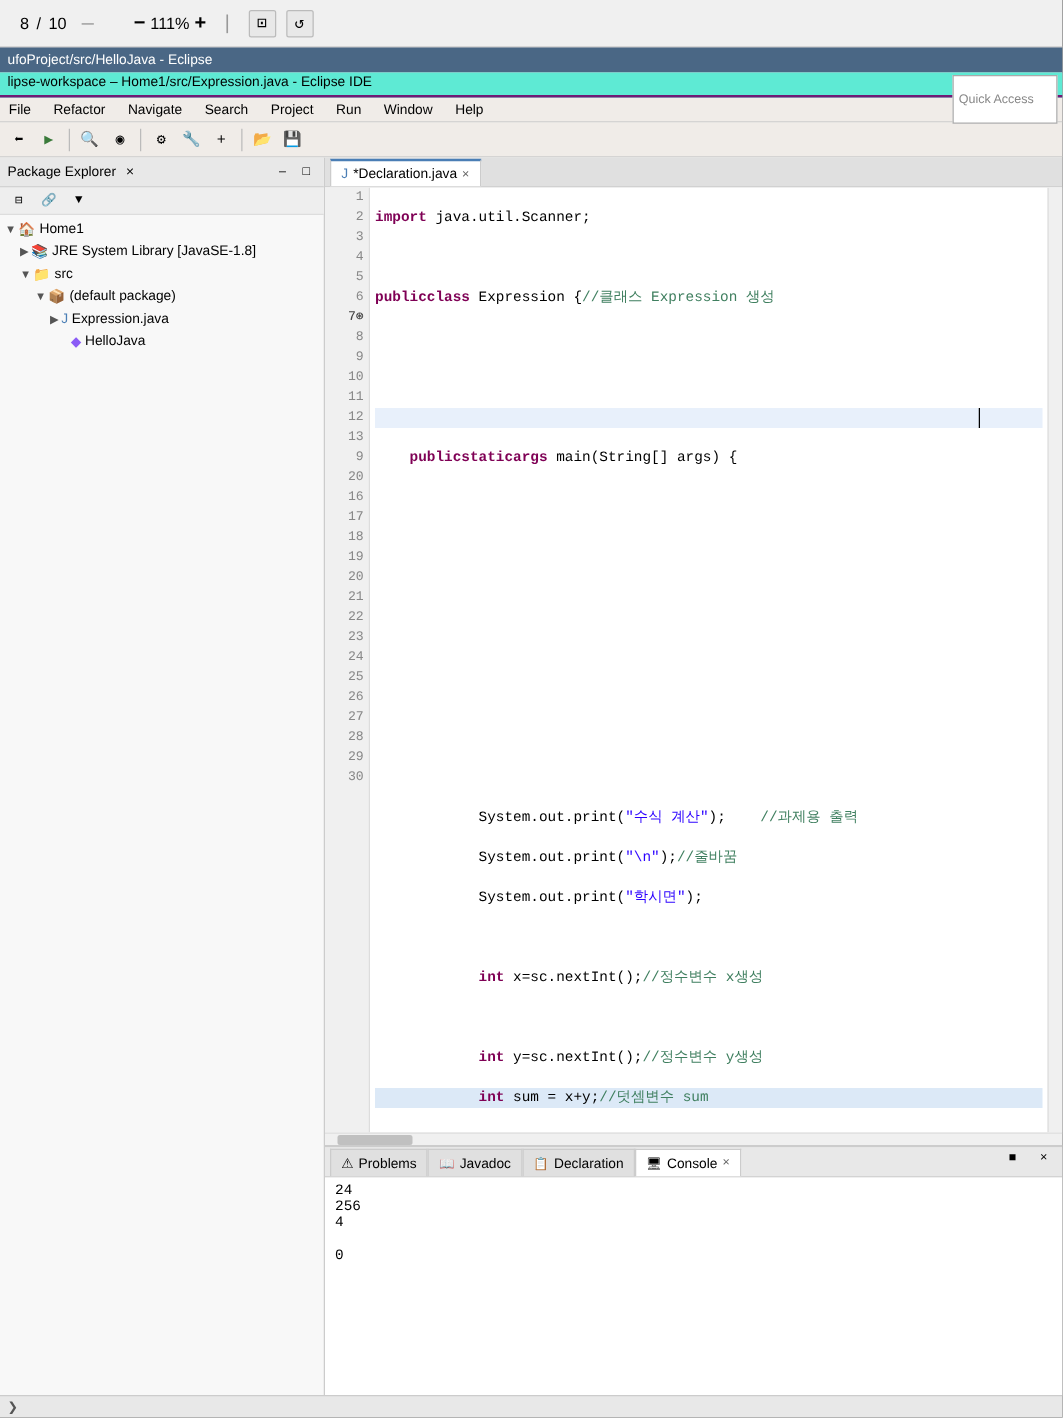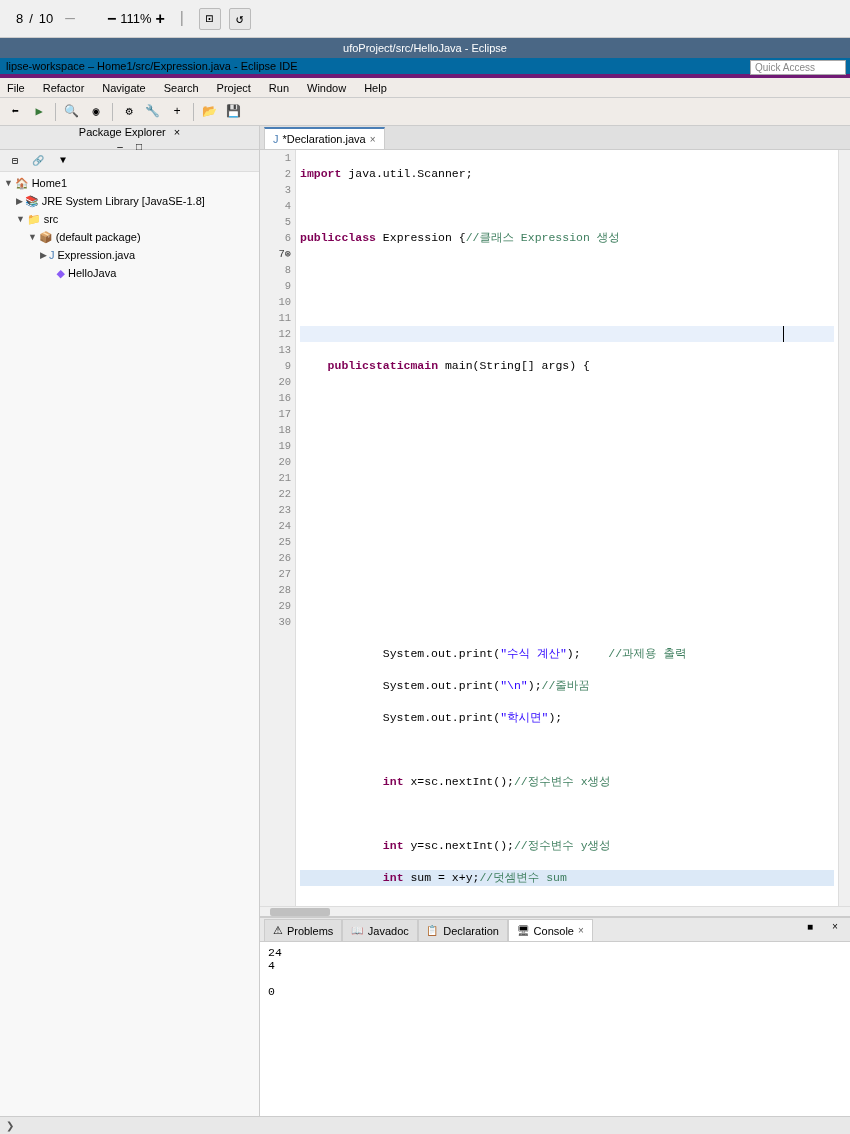--- a/index.html
+++ b/index.html
@@ -66,21 +66,20 @@
     
     .title-bar {
       background: #4a6785;
       color: white;
       font-size: 11px;
       font-family: Arial, sans-serif;
       padding: 2px 6px;
       height: 20px;
       display: flex;
       align-items: center;
-      justify-content: center;
     }
 
     
     .menu-bar {
       background: #f0ece8;
       height: 20px;
       display: flex;
       align-items: center;
       padding: 0 4px;
       font-size: 11px;
@@ -136,21 +135,20 @@
     .sidebar-header {
       background: #e8e8e8;
       height: 24px;
       display: flex;
       align-items: center;
       padding: 0 6px;
       font-size: 11px;
       font-family: Arial, sans-serif;
       border-bottom: 1px solid #ccc;
       justify-content: space-between;
-      flex-direction: column;
     }
     .sidebar-title-area {
       display: flex;
       align-items: center;
       gap: 4px;
     }
     .sidebar-icons {
       display: flex;
       align-items: center;
       gap: 3px;
@@ -423,23 +421,23 @@
   <div class="icon-btn">⊡</div>
   <div class="icon-btn">↺</div>
 </div>
 
 <div class="eclipse-window">
 
   <div class="title-bar">
     <span>ufoProject/src/HelloJava - Eclipse</span>
   </div>
 
-  <div style="background:#0369a1; padding:2px 6px; font-size:11px; font-family:Arial,sans-serif; border-bottom:4px solid #701a75; position:relative; height:20px; display:flex; align-items:center;">
+  <div style="background:#5eead4; padding:2px 6px; font-size:11px; font-family:Arial,sans-serif; border-bottom:2px solid #701a75; position:relative; height:20px; display:flex; ">
     <span>lipse-workspace – Home1/src/Expression.java - Eclipse IDE</span>
-    <div style="position:absolute; right:4px; top:2px; background:white; border:1px solid #aaa; padding:1px 4px; font-size:10px; color:#888; width:96px;">Quick Access</div>
+    <div style="position:absolute; right:4px; top:2px; background:white; border:1px solid #aaa; padding:13px 4px; font-size:10px; color:#888; width:84px;">Quick Access</div>
   </div>
 
   <div class="menu-bar">
     <span class="menu-item">File</span>
     <span class="menu-item">Refactor</span>
     <span class="menu-item">Navigate</span>
     <span class="menu-item">Search</span>
     <span class="menu-item">Project</span>
     <span class="menu-item">Run</span>
     <span class="menu-item">Window</span>
@@ -569,21 +567,21 @@
           <span class="line-num">30</span>
         </div>
 
         <div class="code-content">
 <div class="code-line"><span class="kw">import</span> java.util.Scanner;</div>
 <div class="code-line">&nbsp;</div>
 <div class="code-line"><span class="kw">public</span> <span class="kw">class</span> Expression {<span class="cm">//클래스 Expression 생성</span></div>
 <div class="code-line">&nbsp;</div>
 <div class="code-line">&nbsp;</div>
 <div class="code-line cursor-line">&nbsp;&nbsp;&nbsp;&nbsp;&nbsp;&nbsp;&nbsp;&nbsp;&nbsp;&nbsp;&nbsp;&nbsp;&nbsp;&nbsp;&nbsp;&nbsp;&nbsp;&nbsp;&nbsp;&nbsp;&nbsp;&nbsp;&nbsp;&nbsp;&nbsp;&nbsp;&nbsp;&nbsp;&nbsp;&nbsp;&nbsp;&nbsp;&nbsp;&nbsp;&nbsp;&nbsp;&nbsp;&nbsp;&nbsp;&nbsp;&nbsp;&nbsp;&nbsp;&nbsp;&nbsp;&nbsp;&nbsp;&nbsp;&nbsp;&nbsp;&nbsp;&nbsp;&nbsp;&nbsp;&nbsp;&nbsp;&nbsp;&nbsp;&nbsp;&nbsp;&nbsp;&nbsp;&nbsp;&nbsp;&nbsp;&nbsp;&nbsp;&nbsp;&nbsp;&nbsp;<span style="border-left:1.5px solid #000;">&nbsp;</span></div>
-<div class="code-line">&nbsp;&nbsp;&nbsp;&nbsp;<span class="kw">public</span> <span class="kw">static</span> <span class="kw">main</span> main(String[] args) {</div>
+<div class="code-line">&nbsp;&nbsp;&nbsp;&nbsp;<span class="kw">public</span> <span class="kw">static</span> <span class="kw">args</span> main(String[] args) {</div>
 <div class="code-line">&nbsp;</div>
 <div class="code-line">&nbsp;</div>
 <div class="code-line">&nbsp;</div>
 <div class="code-line">&nbsp;</div>
 <div class="code-line">&nbsp;</div>
 <div class="code-line">&nbsp;</div>
 <div class="code-line">&nbsp;</div>
 <div class="code-line">&nbsp;</div>
 <div class="code-line">&nbsp;&nbsp;&nbsp;&nbsp;&nbsp;&nbsp;&nbsp;&nbsp;&nbsp;&nbsp;&nbsp;&nbsp;System.out.print(<span class="str">"수식 계산"</span>);&nbsp;&nbsp;&nbsp;&nbsp;<span class="cm">//과제용 출력</span></div>
 <div class="code-line">&nbsp;&nbsp;&nbsp;&nbsp;&nbsp;&nbsp;&nbsp;&nbsp;&nbsp;&nbsp;&nbsp;&nbsp;System.out.print(<span class="str">"\n"</span>);<span class="cm">//줄바꿈</span></div>
@@ -628,20 +626,21 @@
               <span class="tab-close">×</span>
             </div>
           </div>
           <div class="bottom-tab-actions">
             <div class="toolbar-btn" style="font-size:10px;">■</div>
             <div class="toolbar-btn" style="font-size:10px;">×</div>
           </div>
         </div>
         <div class="console-content">
           <div>24</div>
+          <div>256</div>
           <div>4</div>
           <div>&nbsp;</div>
           <div>0</div>
         </div>
       </div>
 
     </div>
   </div>
 
   <div class="status-bar">

